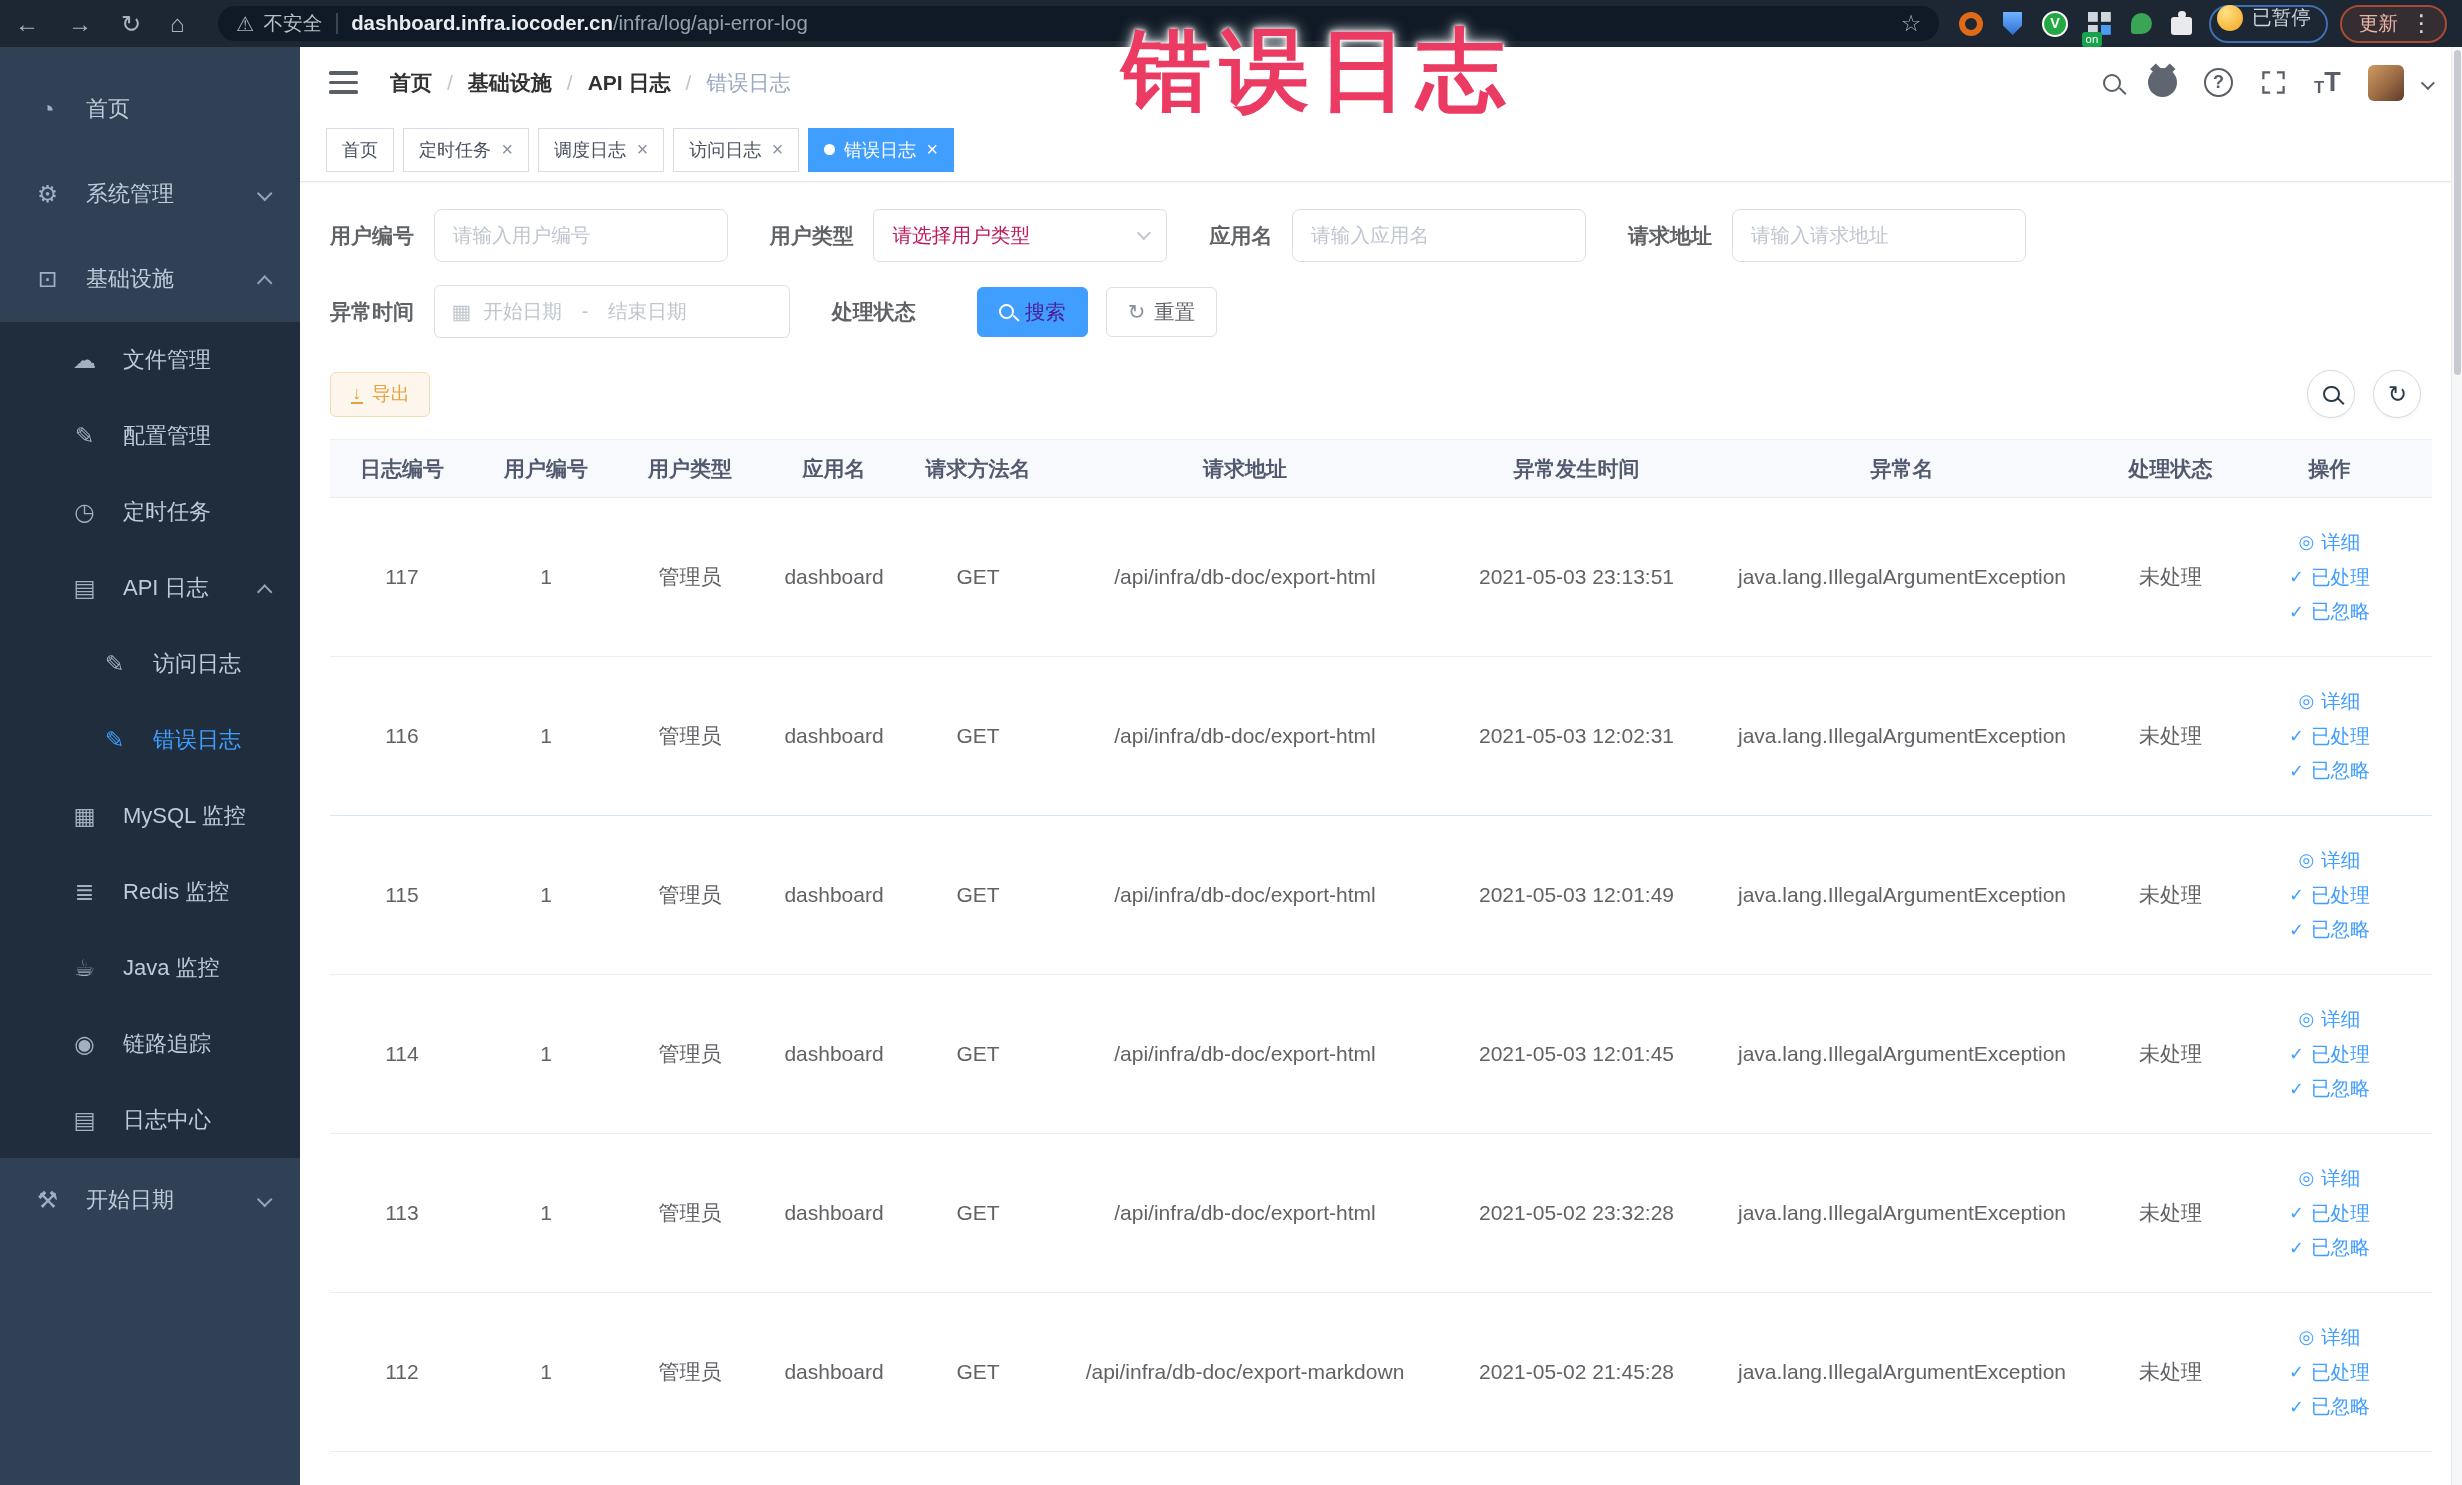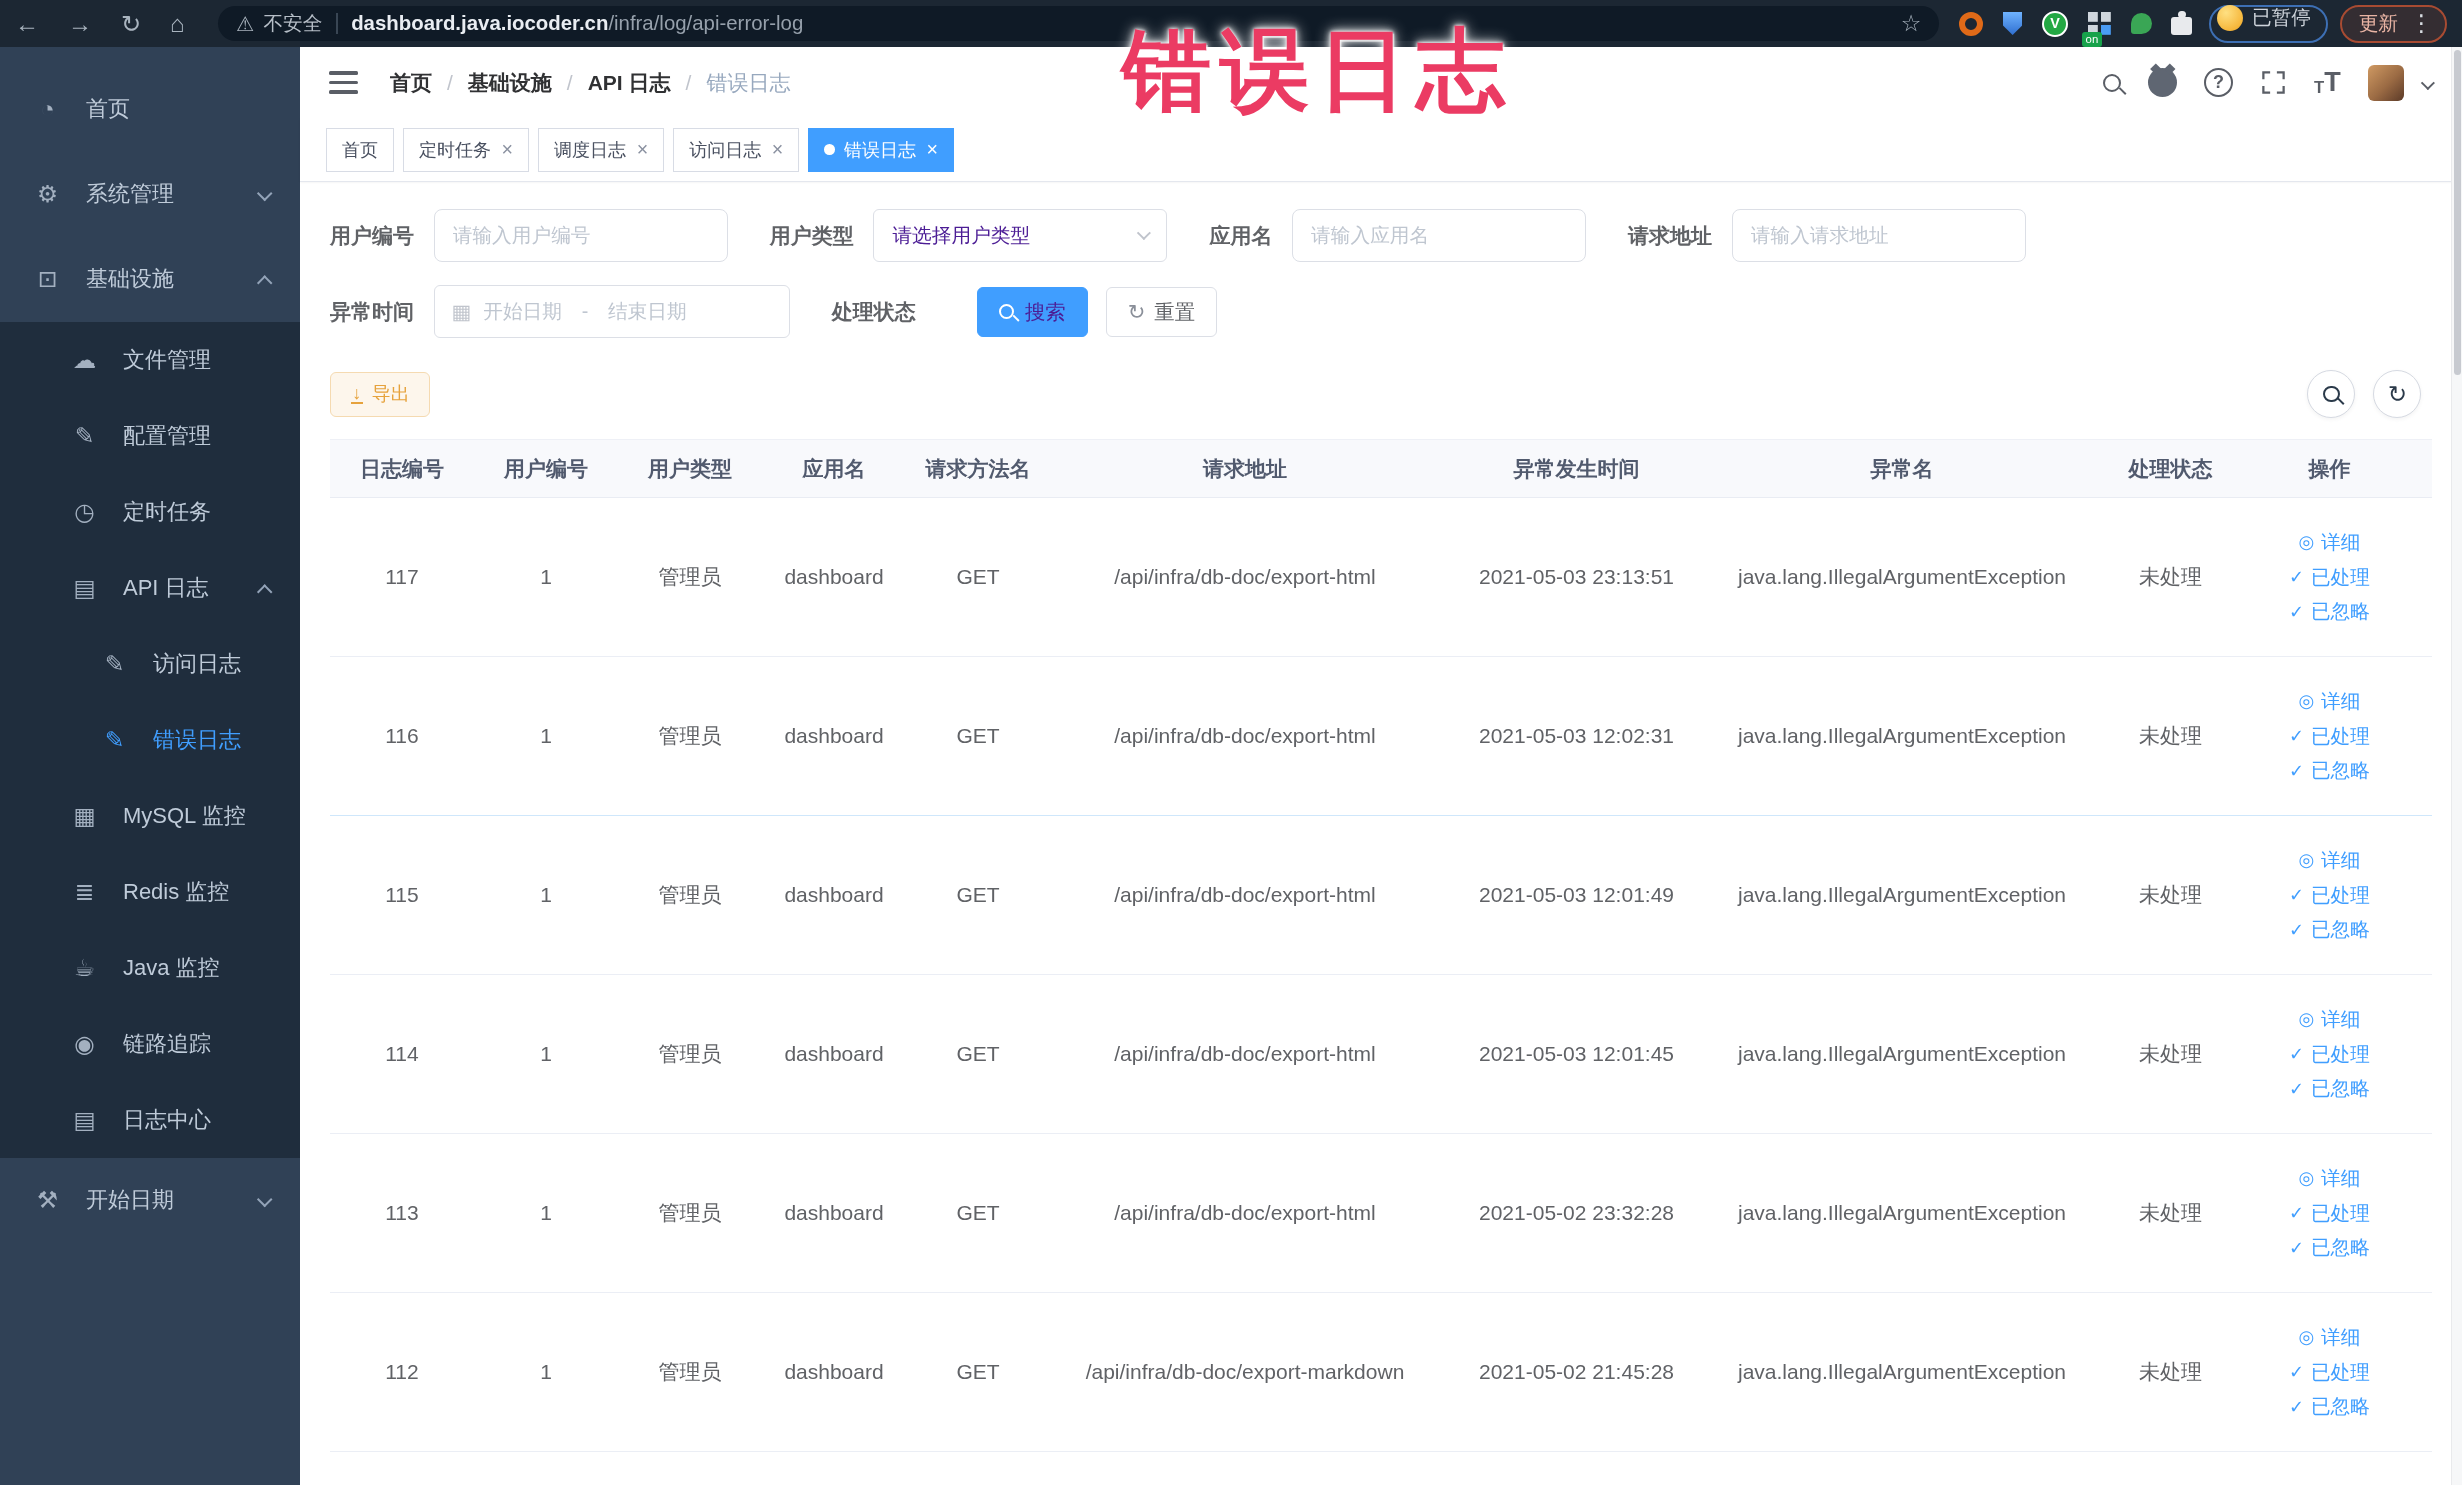--- a/index.html
+++ b/index.html
@@ -110,21 +110,21 @@
   .content { flex:1; padding:27px 30px 0 30px; min-width:0; }
   .filter-row { display:flex; align-items:center; margin-bottom:23px; }
   .f-group { display:flex; align-items:center; margin-right:42px; }
   .f-label { font-size:21px; color:#606266; font-weight:600; margin-right:19.7px; white-space:nowrap; }
   .f-input { width:294px; height:53px; border:0.8px solid #dcdfe6; border-radius:8px; padding:0 18px;
              font-size:19.7px; color:#606266; outline:none; background:#fff;
              font-family:"Liberation Sans","DejaVu Sans",sans-serif; }
   .f-input::placeholder { color:#bfc6d0; }
   .f-select { width:294px; height:53px; border:0.8px solid #dcdfe6; border-radius:6px; background:#fff;
               display:flex; align-items:center; padding:0 18px; cursor:pointer; }
-  .f-select .ph { flex:1; color:#4c1d95; font-size:19.7px; white-space:nowrap; overflow:hidden; }
+  .f-select .ph { flex:1; color:#be185d; font-size:19.7px; white-space:nowrap; overflow:hidden; }
   .sel-caret { width:9.8px; height:9.8px; border-right:2.3px solid #c0c4cc; border-bottom:2.3px solid #c0c4cc;
                transform:rotate(45deg); margin-top:-4.5px; }
   .f-date { width:356px; height:53px; border:0.8px solid #dcdfe6; border-radius:6px; background:#fff;
             display:flex; align-items:center; padding:0 16.7px; cursor:pointer; }
   .f-date .cal { color:#c0c4cc; font-size:21px; margin-right:12px; }
   .f-date .dph { color:#bfc6d0; font-size:19.7px; white-space:nowrap; }
   .f-date .dsep { color:#bfc6d0; font-size:19.7px; margin:0 19.7px; }
   .btn { display:inline-flex; align-items:center; justify-content:center; height:50px; border-radius:6px;
          font-size:20.4px; padding:0 21px; border:0.8px solid transparent; cursor:pointer; white-space:nowrap;
          font-family:inherit; }
@@ -175,21 +175,21 @@
 
 <div class="browser-bar">
   <span class="bnav">←</span>
   <span class="bnav">→</span>
   <span class="bnav">↻</span>
   <span class="bnav">⌂</span>
   <div class="omnibox">
     <span class="om-warn">⚠</span>
     <span class="om-sec">不安全</span>
     <span class="om-div"></span>
-    <span class="om-host">dashboard.java.iocoder.cn</span>
+    <span class="om-host">dashboard.infra.iocoder.cn</span>
     <span class="om-path">/infra/log/api-error-log</span>
     <span class="om-star">☆</span>
   </div>
   <div class="ext-row">
     <span class="xi x-orange"></span>
     <span class="xi x-shield"></span>
     <span class="xi x-green">V</span>
     <span class="xi x-grid">
       <span class="x-badge">on</span>
     </span>

